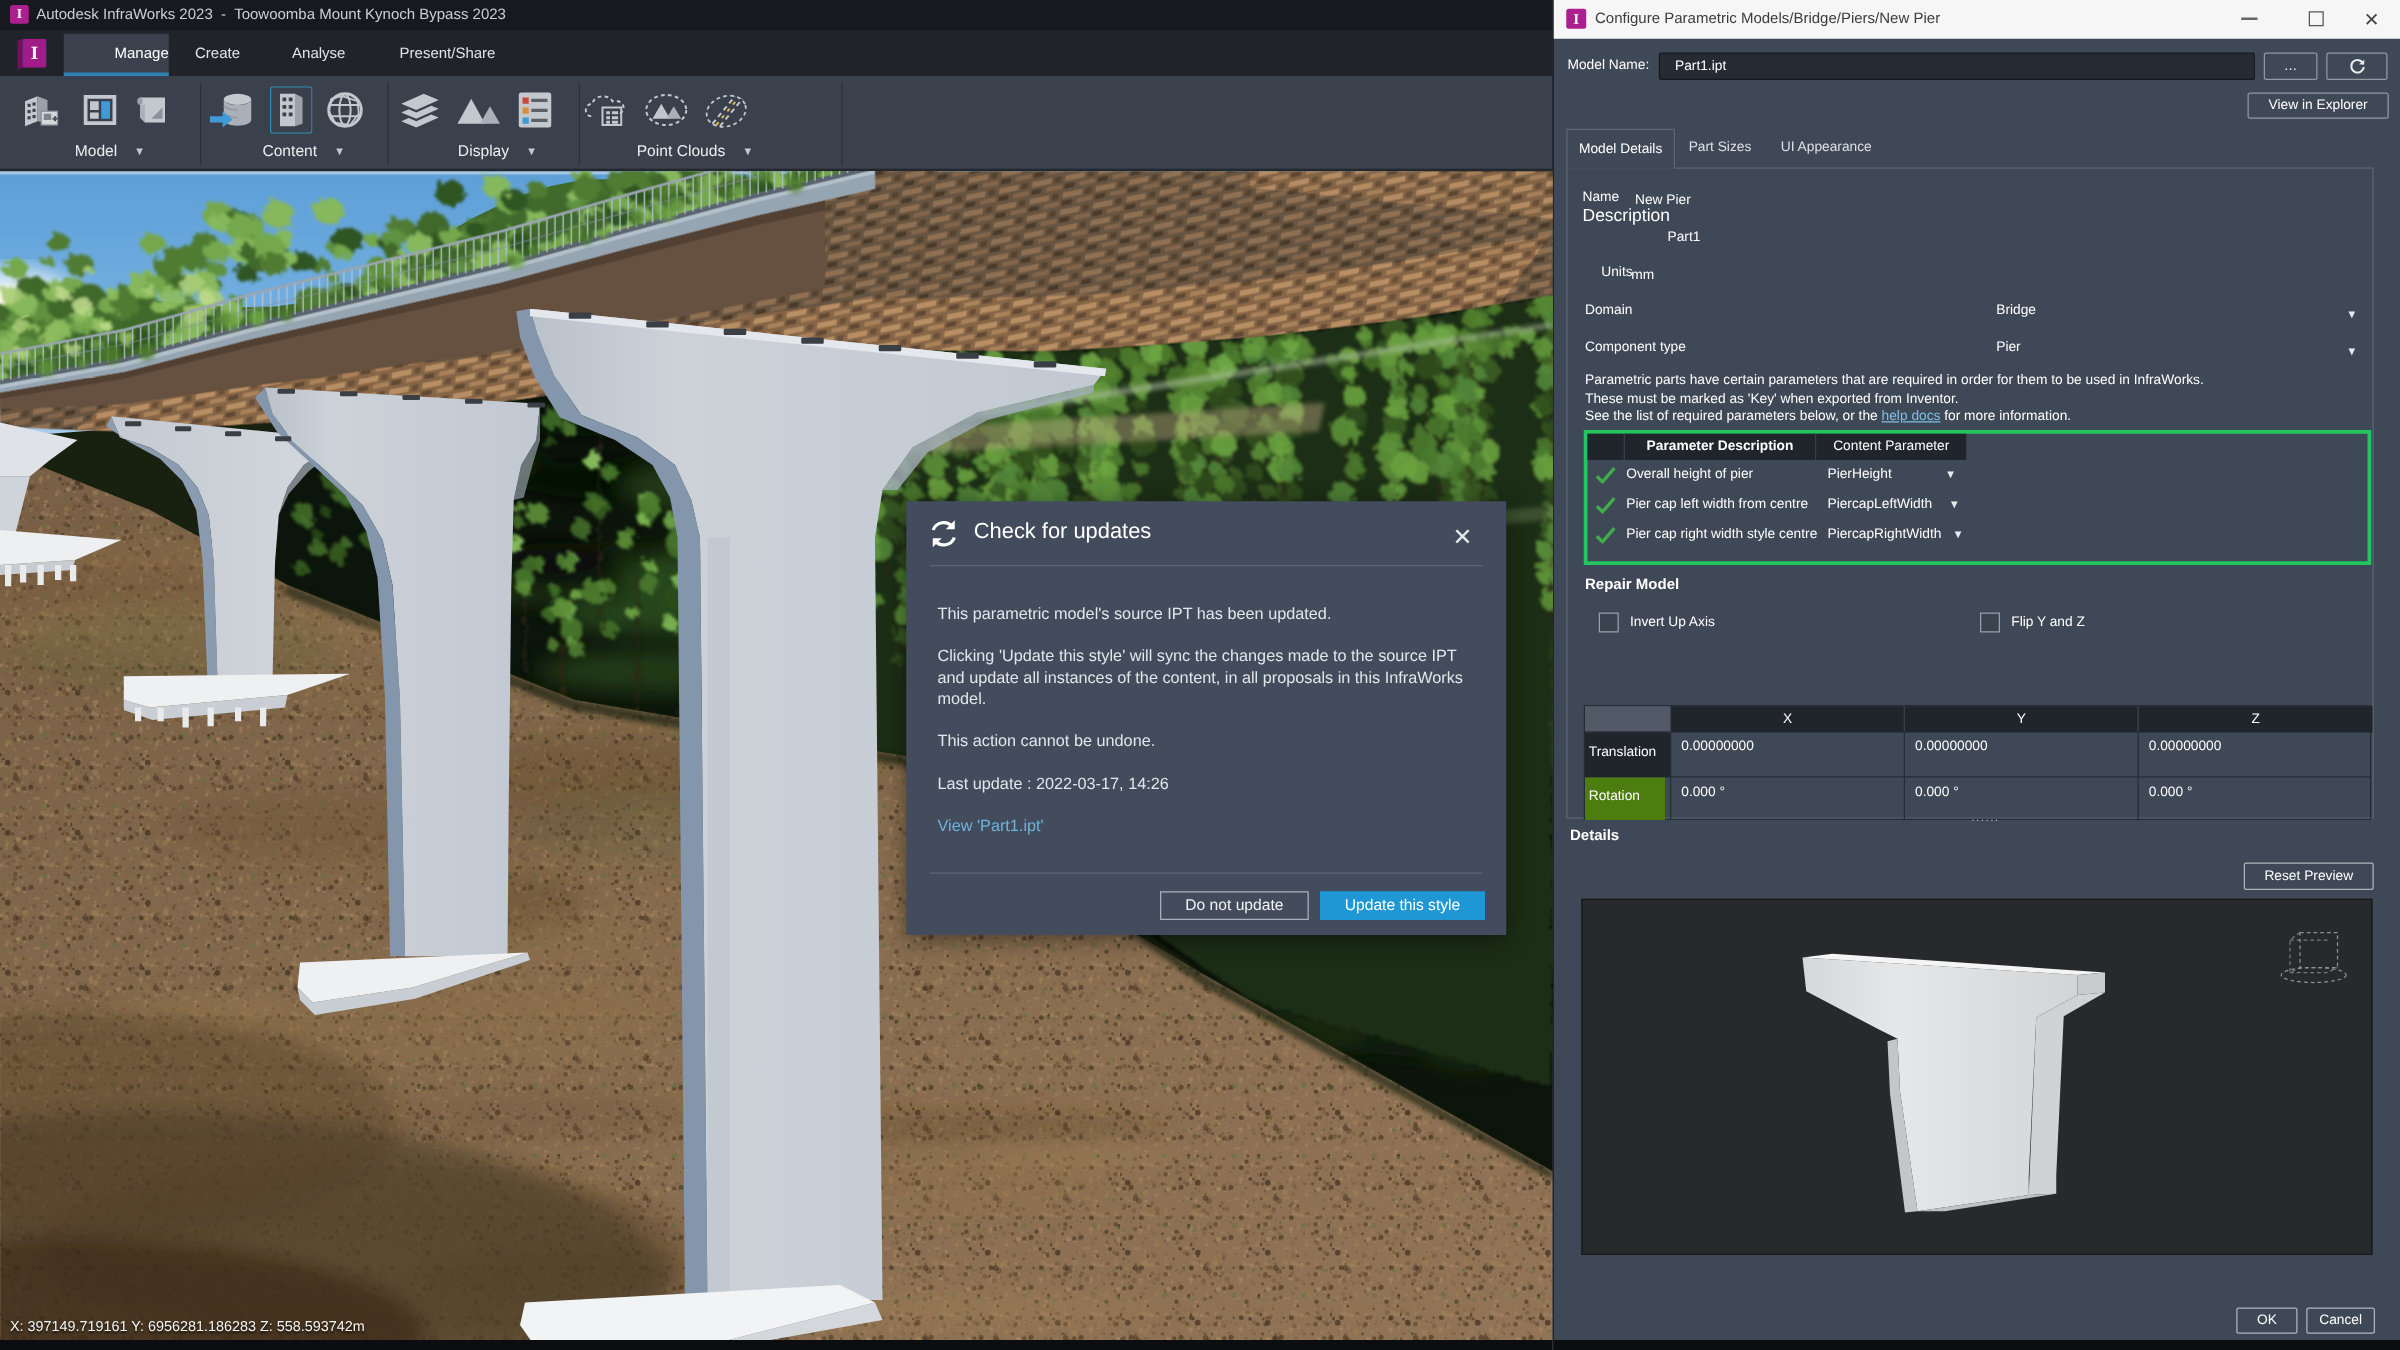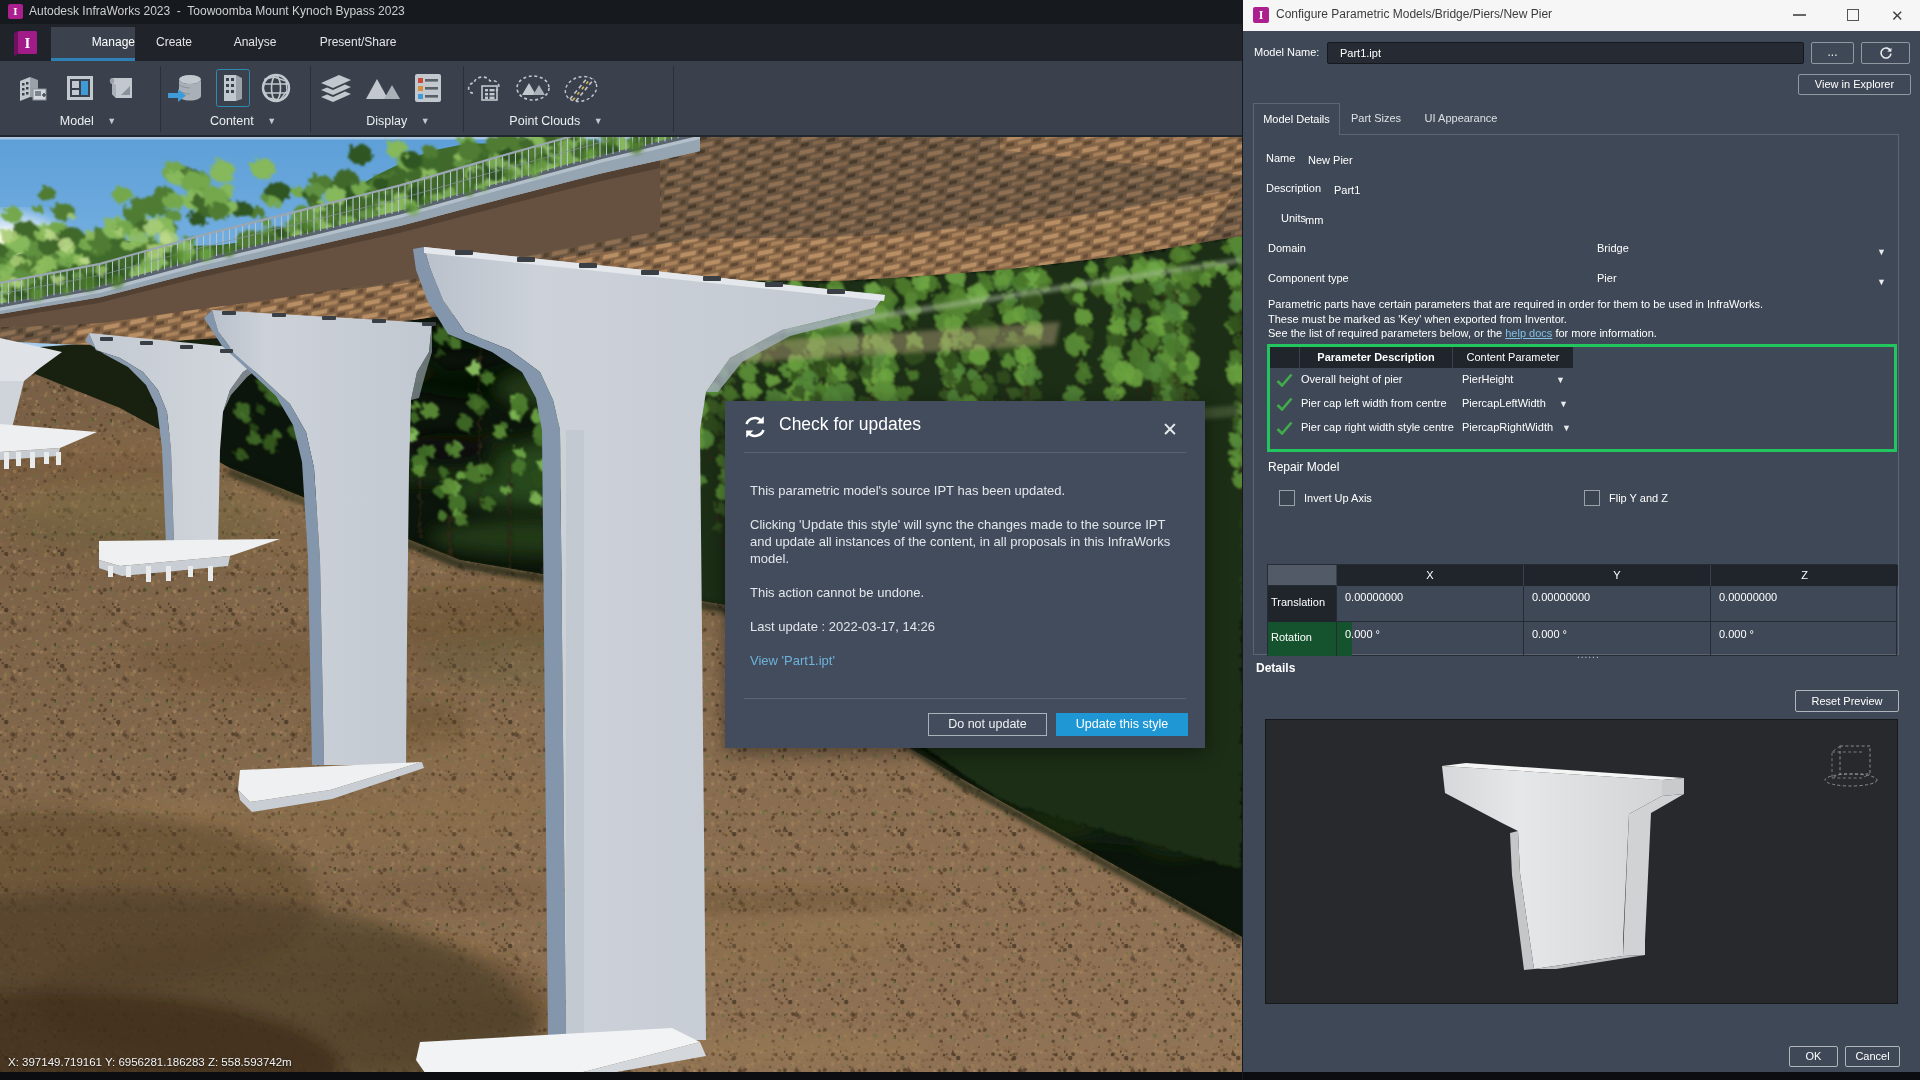--- a/index.html
+++ b/index.html
@@ -2100,21 +2100,21 @@
         <path d="M11.7 5.2 A 5 5 0 1 0 12 7.6" fill="none" stroke="#e8eaec" stroke-width="1.6"></path>
         <path d="M12.6 1.8 L12.2 5.8 L8.2 5.4 Z" fill="#e8eaec"></path>
       </svg></div>
     <div class="abs" style="left:555px;top:74px;width:113px;height:21px;border:1px solid #9298a1;border-radius:2px;color:#fff;font-size:11px;text-align:center;line-height:19px">View in Explorer</div>
     <div class="abs" style="left:10px;top:134px;width:646px;height:521px;border:1px solid #5d6572"></div>
     <div class="abs" style="left:10px;top:103px;width:87px;height:32px;background:#3f4856;border:1px solid #5d6572;border-bottom:none;color:#fff;font-size:11px;text-align:center;line-height:30px">Model Details</div>
     <div class="abs" style="left:100px;top:104px;width:66px;height:30px;color:#dde0e4;font-size:11px;text-align:center;line-height:28px">Part Sizes</div>
     <div class="abs" style="left:170px;top:104px;width:96px;height:30px;color:#dde0e4;font-size:11px;text-align:center;line-height:28px">UI Appearance</div>
     <div class="abs" style="left:23px;top:152px;font-size:11px;color:#fff">Name</div>
     <div class="abs" style="left:65px;top:154px;font-size:11px;color:#fff">New Pier</div>
-    <div class="abs" style="left:23px;top:182px;font-size:11px;color:#fff">Description</div>
+    <div class="abs" style="left:23px;top:164px;font-size:14px;color:#fff">Description</div>
     <div class="abs" style="left:91px;top:184px;font-size:11px;color:#fff">Part1</div>
     <div class="abs" style="left:38px;top:212px;font-size:11px;color:#fff">Units</div>
     <div class="abs" style="left:62px;top:214px;font-size:11px;color:#fff">mm</div>
     <div class="abs" style="left:25px;top:242px;font-size:11px;color:#fff">Domain</div>
     <div class="abs" style="left:354px;top:242px;font-size:11px;color:#fff">Bridge</div>
     <div class="abs" style="left:634px;top:241px"><span style="font-size:9px;color:#e8eaec">▼</span></div>
     <div class="abs" style="left:25px;top:272px;font-size:11px;color:#fff">Component type</div>
     <div class="abs" style="left:354px;top:272px;font-size:11px;color:#fff">Pier</div>
     <div class="abs" style="left:634px;top:271px"><span style="font-size:9px;color:#e8eaec">▼</span></div>
     <div class="abs" style="left:25px;top:297px;width:620px;font-size:11px;line-height:14.5px;color:#fff">Parametric parts have certain parameters that are required in order for them to be used in InfraWorks.<br>These must be marked as 'Key' when exported from Inventor.<br>See the list of required parameters below, or the <span style="color:#7fc0e4;text-decoration:underline">help docs</span> for more information.</div>
@@ -2134,32 +2134,32 @@
       <div class="abs" style="left:31px;top:50px;font-size:11px;color:#fff">Pier cap left width from centre</div>
       <div class="abs" style="left:192px;top:50px;font-size:11px;color:#fff">PiercapLeftWidth</div>
       <div class="abs" style="left:289px;top:46px"><span style="font-size:9px;color:#e8eaec">▼</span></div>
       <div class="abs" style="left:6px;top:74px"><svg width="17" height="14" viewBox="0 0 17 14">
           <path d="M1.5 8 L6 12.5 L15.5 1.5" fill="none" stroke="#3fae49" stroke-width="2.6"></path>
         </svg></div>
       <div class="abs" style="left:31px;top:74px;font-size:11px;color:#fff">Pier cap right width style centre</div>
       <div class="abs" style="left:192px;top:74px;font-size:11px;color:#fff">PiercapRightWidth</div>
       <div class="abs" style="left:292px;top:70px"><span style="font-size:9px;color:#e8eaec">▼</span></div>
     </div>
-    <div class="abs" style="left:25px;top:460px;font-size:12px;font-weight:normal;color:#fff">Repair Model</div>
+    <div class="abs" style="left:25px;top:460px;font-size:12px;font-weight:bold;color:#fff">Repair Model</div>
     <div class="abs" style="left:36px;top:490px;width:16px;height:16px;border:1px solid #9aa0aa;background:#3a4350"></div>
     <div class="abs" style="left:61px;top:492px;font-size:11px;color:#fff">Invert Up Axis</div>
     <div class="abs" style="left:341px;top:490px;width:16px;height:16px;border:1px solid #9aa0aa;background:#3a4350"></div>
     <div class="abs" style="left:366px;top:492px;font-size:11px;color:#fff">Flip Y and Z</div>
     <div class="abs" style="left:24px;top:564px;width:630px;height:92px;border:1px solid #262c34">
       <div class="abs" style="left:0;top:0;width:68px;height:21px;background:#525a68;border-bottom:1px solid #262c34"></div>
       <div class="abs" style="left:68px;top:0;width:187px;height:21px;background:#20252c;border-left:1px solid #394049;color:#fff;font-size:11px;text-align:center;line-height:21px">X</div>
       <div class="abs" style="left:255px;top:0;width:187px;height:21px;background:#20252c;border-left:1px solid #394049;color:#fff;font-size:11px;text-align:center;line-height:21px">Y</div>
       <div class="abs" style="left:442px;top:0;width:188px;height:21px;background:#20252c;border-left:1px solid #394049;color:#fff;font-size:11px;text-align:center;line-height:21px">Z</div>
       <div class="abs" style="left:0;top:21px;width:68px;height:36px;background:#20252c;color:#fff;font-size:11px;padding:10px 0 0 3px">Translation</div>
-      <div class="abs" style="left:0;top:57px;width:84px;height:34px;background:#14532d;color:#fff;font-size:11px;padding:9px 0 0 3px">Rotation</div>
+      <div class="abs" style="left:0;top:57px;width:64px;height:34px;background:#4d7c0f;color:#fff;font-size:11px;padding:9px 0 0 3px">Rotation</div>
       <div class="abs" style="left:68px;top:21px;width:187px;height:36px;border-left:1px solid #262c34;border-bottom:1px solid #262c34;color:#fff;font-size:11px;padding:5px 0 0 8px">0.00000000</div>
       <div class="abs" style="left:68px;top:57px;width:187px;height:34px;border-left:1px solid #262c34;color:#fff;font-size:11px;padding:6px 0 0 8px">0.000 °</div>
       <div class="abs" style="left:255px;top:21px;width:187px;height:36px;border-left:1px solid #262c34;border-bottom:1px solid #262c34;color:#fff;font-size:11px;padding:5px 0 0 8px">0.00000000</div>
       <div class="abs" style="left:255px;top:57px;width:187px;height:34px;border-left:1px solid #262c34;color:#fff;font-size:11px;padding:6px 0 0 8px">0.000 °</div>
       <div class="abs" style="left:442px;top:21px;width:187px;height:36px;border-left:1px solid #262c34;border-bottom:1px solid #262c34;color:#fff;font-size:11px;padding:5px 0 0 8px">0.00000000</div>
       <div class="abs" style="left:442px;top:57px;width:187px;height:34px;border-left:1px solid #262c34;color:#fff;font-size:11px;padding:6px 0 0 8px">0.000 °</div>
     </div>
     <div class="abs" style="left:334px;top:649px;font-size:10px;letter-spacing:1px;color:#b9bec6">......</div>
     <div class="abs" style="left:13px;top:661px;font-size:12px;font-weight:bold;color:#fff">Details</div>
     <div class="abs" style="left:552px;top:690px;width:104px;height:22px;border:1px solid #b0b5bc;border-radius:2px;color:#fff;font-size:11px;text-align:center;line-height:20px">Reset Preview</div>

